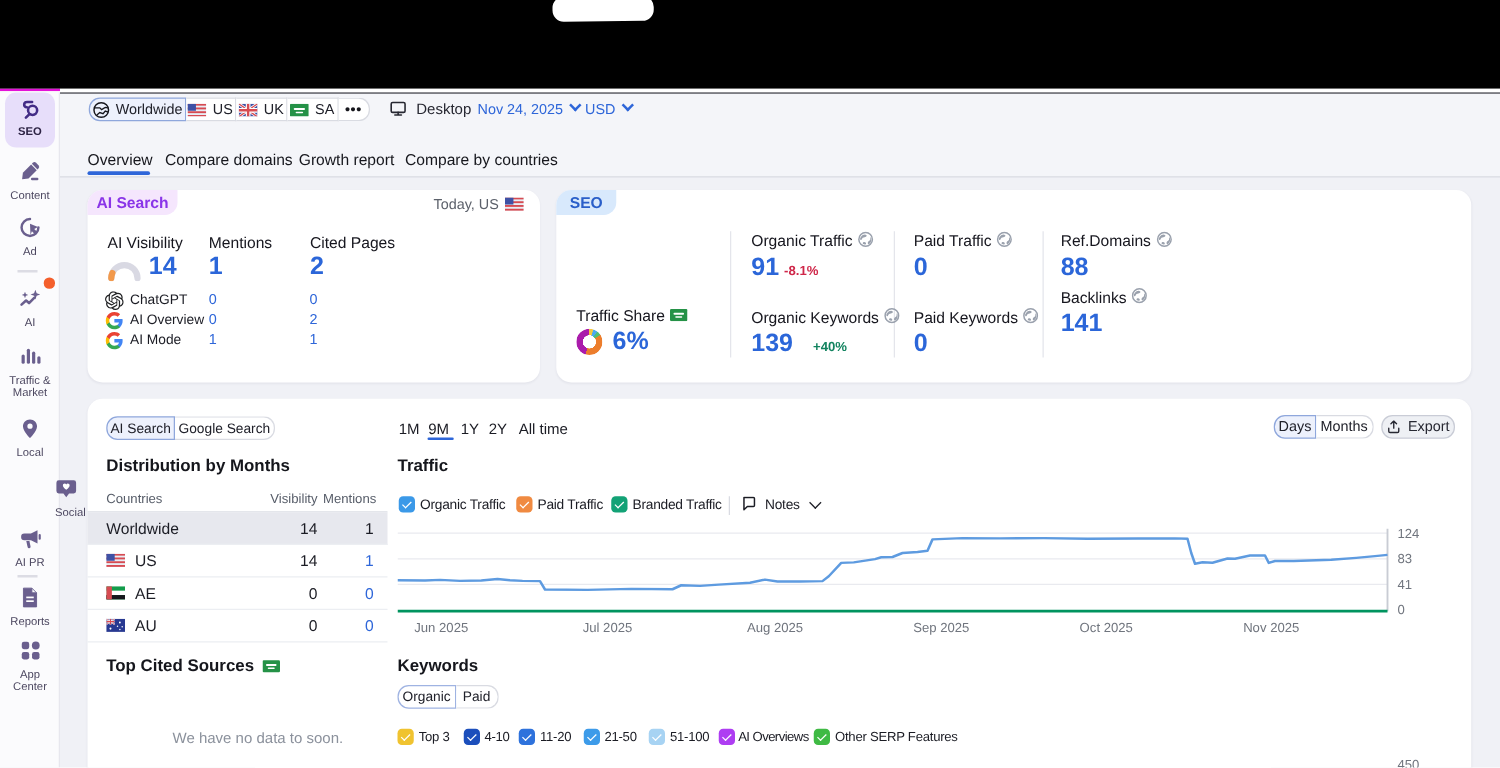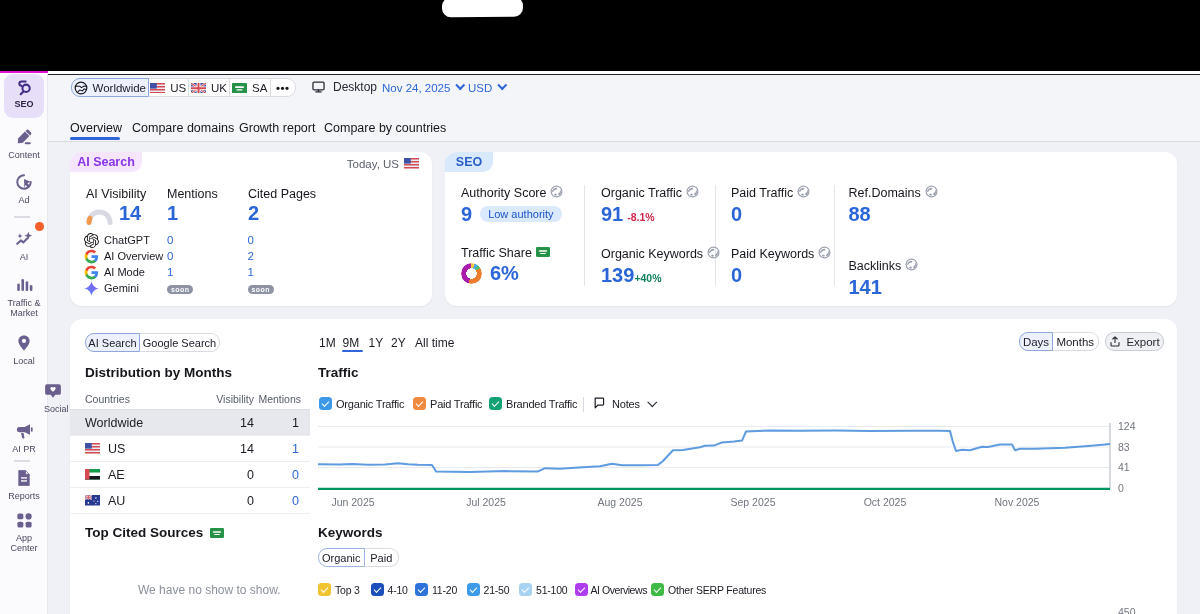--- a/index.html
+++ b/index.html
@@ -40,21 +40,21 @@
   #tag-ai { width:72px; background:#f5e6fd; color:#8a35e8; }
   #tag-seo { width:48px; background:#d8e9fc; color:#2a5fc9; }
   .h14 { font-size:13.5px; font-weight:bold; color:#15161c; }
   .mval { font-size:20px; font-weight:bold; color:#2b66d9; }
   .globe-i { display:inline-block; vertical-align:-2.5px; margin-left:4px; }
   .soonpill { display:inline-block; background:#8e93a3; color:#fff; font-size:7px; font-weight:bold; line-height:9px; height:9px; padding:0 4px; border-radius:4.5px; letter-spacing:0.4px; }
   .mcol { position:absolute; }
   .mlabel { font-size:12.5px; color:#16161e; font-weight:400; display:flex; align-items:center; }
   .vdiv { position:absolute; width:1px; background:#e4e5eb; }
   .pct-red { font-size:10.5px; font-weight:600; color:#cf2749; margin-left:4px; }
-  .pct-grn { font-size:10.5px; font-weight:600; color:#12835f; margin-left:0; }
+  .pct-grn { font-size:10.5px; font-weight:600; color:#12835f; margin-left:16px; }
   .trow { position:relative; height:26px; border-bottom:1px solid #eceef2; font-size:12.5px; color:#1b1c24; }
   .trow .c1 { position:absolute; left:15px; top:50%; transform:translateY(-50%); display:flex; align-items:center; gap:8px; padding-left:0; }
   .trow .c2 { position:absolute; right:56px; top:50%; transform:translateY(-50%); }
   .trow .c3 { position:absolute; right:11px; top:50%; transform:translateY(-50%); color:#2e66d9; }
   .ckitem { display:flex; align-items:center; gap:4px; white-space:nowrap; }
   .ckb { display:inline-block; width:13px; height:13px; border-radius:3.5px; position:relative; }
   .ckb::after { content:""; position:absolute; left:3px; top:3.5px; width:6px; height:3px; border-left:1.8px solid #fff; border-bottom:1.8px solid #fff; transform:rotate(-45deg); }
 </style>
 </head>
 <body>
@@ -278,54 +278,28 @@
             <path fill="#4285F4" d="M45.12 24.5c0-1.56-.14-3.06-.4-4.5H24v8.51h11.84c-.51 2.75-2.06 5.08-4.39 6.64v5.52h7.11c4.16-3.83 6.56-9.47 6.56-16.17z"></path>
             <path fill="#34A853" d="M24 46c5.94 0 10.92-1.97 14.56-5.33l-7.11-5.52c-1.97 1.32-4.49 2.1-7.45 2.1-5.73 0-10.58-3.87-12.31-9.07H4.34v5.7C7.96 41.07 15.4 46 24 46z"></path>
             <path fill="#FBBC05" d="M11.69 28.18C11.25 26.86 11 25.45 11 24s.25-2.86.69-4.18v-5.7H4.34C2.85 17.09 2 20.45 2 24c0 3.55.85 6.91 2.34 9.88l7.35-5.7z"></path>
             <path fill="#EA4335" d="M24 10.75c3.23 0 6.13 1.11 8.41 3.29l6.31-6.31C34.91 4.18 29.93 2 24 2 15.4 2 7.96 6.93 4.34 14.12l7.35 5.7c1.73-5.2 6.58-9.07 12.31-9.07z"></path>
           </svg>
         AI Mode
       </div>
       <div class="blue" style="width:80.5px;">1</div>
         <div class="blue">1</div>
     </div>
-    <div style="display:flex;align-items:center;height:15.5px;margin-top:0.5px;">
-      <div style="width:83px;display:flex;align-items:center;gap:5px;color:#1b1c24;white-space:nowrap;font-size:11px;">
-        <svg width="15" height="15" viewBox="0 0 24 24">
-            <defs>
-              <linearGradient id="gemg" x1="0" y1="1" x2="1" y2="0">
-                <stop offset="0" stop-color="#5684f7"></stop>
-                <stop offset="1" stop-color="#8a5cf5"></stop>
-              </linearGradient>
-            </defs>
-            <path fill="url(#gemg)" d="M12 0 C12.8 6.5 17.5 11.2 24 12 C17.5 12.8 12.8 17.5 12 24 C11.2 17.5 6.5 12.8 0 12 C6.5 11.2 11.2 6.5 12 0 Z"></path>
-          </svg>
-        Gemini
-      </div>
-      <div style="width:80.5px;"><span class="soonpill">soon</span></div>
-        <div><span class="soonpill">soon</span></div>
-    </div>
   </div>
 </div>
 <div class="card" id="card2">
   <div class="cardtag" id="tag-seo">SEO</div>
   <div class="vdiv" style="left:139px;top:33px;height:101px;"></div>
   <div class="vdiv" style="left:270px;top:33px;height:101px;"></div>
   <div class="vdiv" style="left:388.5px;top:33px;height:101px;"></div>
 
-  <div class="mcol" style="left:16px;top:33px;">
-    <div class="mlabel">Authority Score<span class="globe-i"><svg width="13" height="13" viewBox="0 0 24 24">
-            <circle cx="12" cy="12" r="10" fill="none" stroke="#9aa1ad" stroke-width="2.2"></circle>
-            <path fill="#9aa1ad" d="M4 10 Q7 4.5 12 5 q2 .2 1.5 2 q-.5 1.6 -3 1.8 Q7 9 6.5 11.5 q-.4 1.8 -2.3 1 Q3.6 11.4 4 10 Z M19.5 8.5 q1.6 2.6 .8 5.8 q-.8 3.2 -3.6 4.9 q-2 -.4 -1.5 -2.6 q.4 -1.8 2.2 -2.6 q1.8 -.8 1.6 -2.8 q-.1 -1.6 .5 -2.7 Z M9 16 q2.2 -.6 3.3 1 q.9 1.5 -.4 2.6 q-2.3 .3 -4 -1 q-.6 -1.9 1.1 -2.6 Z"></path>
-          </svg></span></div>
-    <div style="display:flex;align-items:center;gap:8px;margin-top:2px;">
-      <span class="mval">9</span>
-      <span style="background:#dbe9fc;color:#1c55c8;font-size:11px;line-height:16px;padding:0 8px;border-radius:8px;">Low authority</span>
-    </div>
-  </div>
   <div class="mcol" style="left:156px;top:33px;">
     <div class="mlabel">Organic Traffic<span class="globe-i"><svg width="13" height="13" viewBox="0 0 24 24">
             <circle cx="12" cy="12" r="10" fill="none" stroke="#9aa1ad" stroke-width="2.2"></circle>
             <path fill="#9aa1ad" d="M4 10 Q7 4.5 12 5 q2 .2 1.5 2 q-.5 1.6 -3 1.8 Q7 9 6.5 11.5 q-.4 1.8 -2.3 1 Q3.6 11.4 4 10 Z M19.5 8.5 q1.6 2.6 .8 5.8 q-.8 3.2 -3.6 4.9 q-2 -.4 -1.5 -2.6 q.4 -1.8 2.2 -2.6 q1.8 -.8 1.6 -2.8 q-.1 -1.6 .5 -2.7 Z M9 16 q2.2 -.6 3.3 1 q.9 1.5 -.4 2.6 q-2.3 .3 -4 -1 q-.6 -1.9 1.1 -2.6 Z"></path>
           </svg></span></div>
     <div style="display:flex;align-items:baseline;margin-top:2px;">
         <span class="mval">91</span>
         <span class="pct-red">-8.1%</span>
       </div>
   </div>
@@ -365,21 +339,21 @@
         <span class="pct-grn">+40%</span>
       </div>
   </div>
   <div class="mcol" style="left:286px;top:94px;">
     <div class="mlabel">Paid Keywords<span class="globe-i"><svg width="13" height="13" viewBox="0 0 24 24">
             <circle cx="12" cy="12" r="10" fill="none" stroke="#9aa1ad" stroke-width="2.2"></circle>
             <path fill="#9aa1ad" d="M4 10 Q7 4.5 12 5 q2 .2 1.5 2 q-.5 1.6 -3 1.8 Q7 9 6.5 11.5 q-.4 1.8 -2.3 1 Q3.6 11.4 4 10 Z M19.5 8.5 q1.6 2.6 .8 5.8 q-.8 3.2 -3.6 4.9 q-2 -.4 -1.5 -2.6 q.4 -1.8 2.2 -2.6 q1.8 -.8 1.6 -2.8 q-.1 -1.6 .5 -2.7 Z M9 16 q2.2 -.6 3.3 1 q.9 1.5 -.4 2.6 q-2.3 .3 -4 -1 q-.6 -1.9 1.1 -2.6 Z"></path>
           </svg></span></div>
     <div style="margin-top:2px;"><span class="mval">0</span></div>
   </div>
-  <div class="mcol" style="left:403.5px;top:106px;">
+  <div class="mcol" style="left:403.5px;top:78px;">
     <div class="mlabel">Backlinks<span class="globe-i"><svg width="13" height="13" viewBox="0 0 24 24">
             <circle cx="12" cy="12" r="10" fill="none" stroke="#9aa1ad" stroke-width="2.2"></circle>
             <path fill="#9aa1ad" d="M4 10 Q7 4.5 12 5 q2 .2 1.5 2 q-.5 1.6 -3 1.8 Q7 9 6.5 11.5 q-.4 1.8 -2.3 1 Q3.6 11.4 4 10 Z M19.5 8.5 q1.6 2.6 .8 5.8 q-.8 3.2 -3.6 4.9 q-2 -.4 -1.5 -2.6 q.4 -1.8 2.2 -2.6 q1.8 -.8 1.6 -2.8 q-.1 -1.6 .5 -2.7 Z M9 16 q2.2 -.6 3.3 1 q.9 1.5 -.4 2.6 q-2.3 .3 -4 -1 q-.6 -1.9 1.1 -2.6 Z"></path>
           </svg></span></div>
     <div style="margin-top:2px;"><span class="mval">141</span></div>
   </div>
 </div>
 <div class="card" id="card3">
 
   <div class="seg" style="left:15px;top:14px;">
@@ -456,21 +430,21 @@
         <span class="c3">0</span>
       </div>
   </div>
   <div class="abs h14" style="left:15px;top:206px;display:flex;align-items:center;gap:7px;">Top Cited Sources
     <svg width="14" height="10" viewBox="0 0 20 14">
         <rect width="20" height="14" rx="1.5" fill="#259247"></rect>
         <rect x="4" y="4.4" width="12" height="2.2" rx="1" fill="#fff"></rect>
         <rect x="6" y="8.4" width="8" height="1.6" rx="0.8" fill="#fff"></rect>
       </svg>
   </div>
-  <div class="abs" style="left:68px;top:264px;font-size:12px;color:#8b919c;">We have no show to show.</div>
+  <div class="abs" style="left:68px;top:264px;font-size:12px;color:#8b919c;">We have no data to soon.</div>
 
   <div class="abs h14" style="left:248px;top:46px;">Traffic</div>
   <div class="abs" style="top:78px;font-size:11px;letter-spacing:-0.2px;color:#1b1c24;height:16px;">
     <span class="ckitem abs" style="left:249px;"><span class="ckb" style="background:#3b99e8;"></span>Organic Traffic</span>
     <span class="ckitem abs" style="left:343px;"><span class="ckb" style="background:#f08a41;"></span>Paid Traffic</span>
     <span class="ckitem abs" style="left:419px;"><span class="ckb" style="background:#13a276;"></span>Branded Traffic</span>
     <span class="abs" style="left:512.5px;top:0;width:1px;height:15px;background:#d9dbe2;"></span>
     <span class="ckitem abs" style="left:523px;gap:6px;"><svg width="13" height="13" viewBox="0 0 24 24" fill="none" stroke="#1b1c24" stroke-width="2.2" stroke-linejoin="round">
           <path d="M5 3 h14 a1.5 1.5 0 0 1 1.5 1.5 v10 a1.5 1.5 0 0 1 -1.5 1.5 h-9 L5 21 Z" transform="translate(-1,-1)"></path>
         </svg>Notes<span class="chev" style="border-width:1.6px;margin-left:3px;"></span></span>

